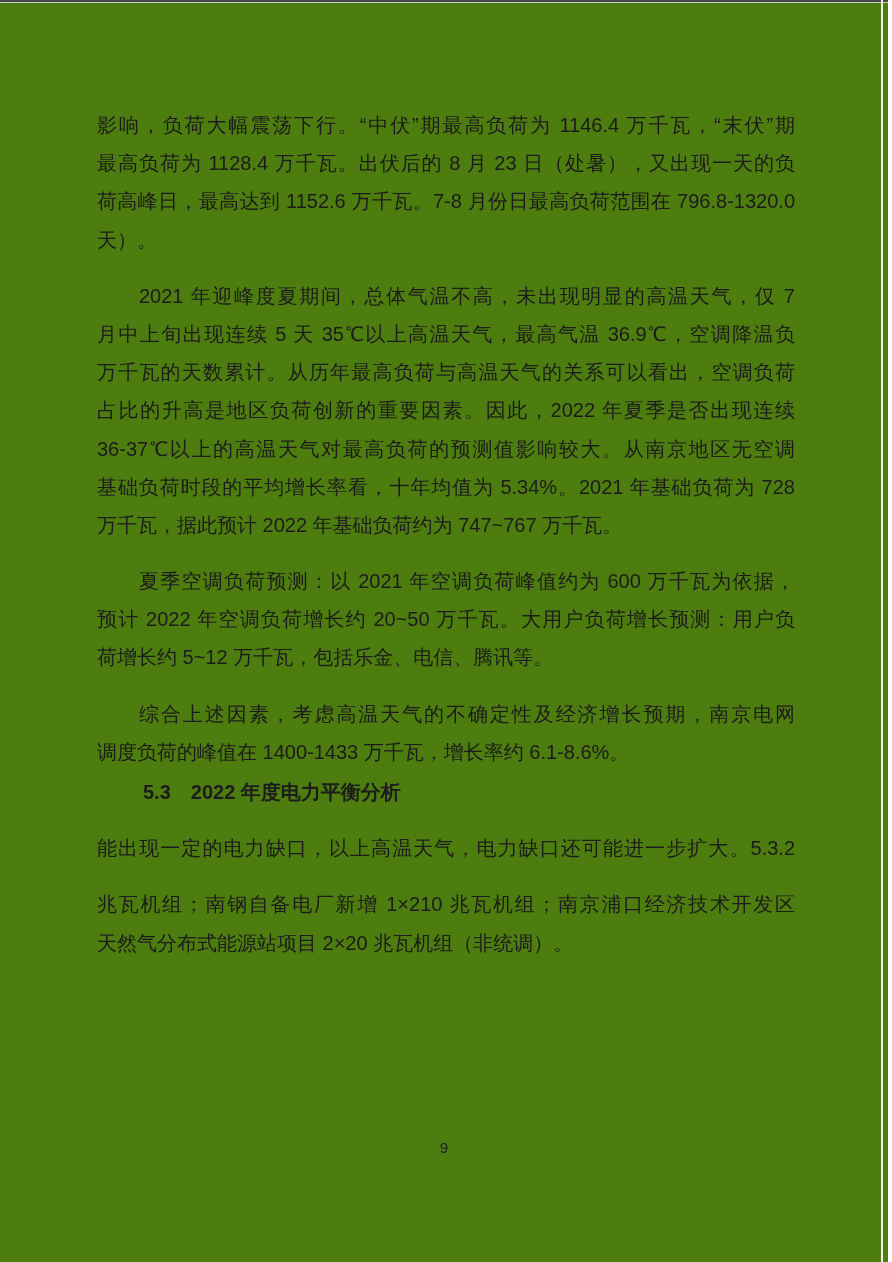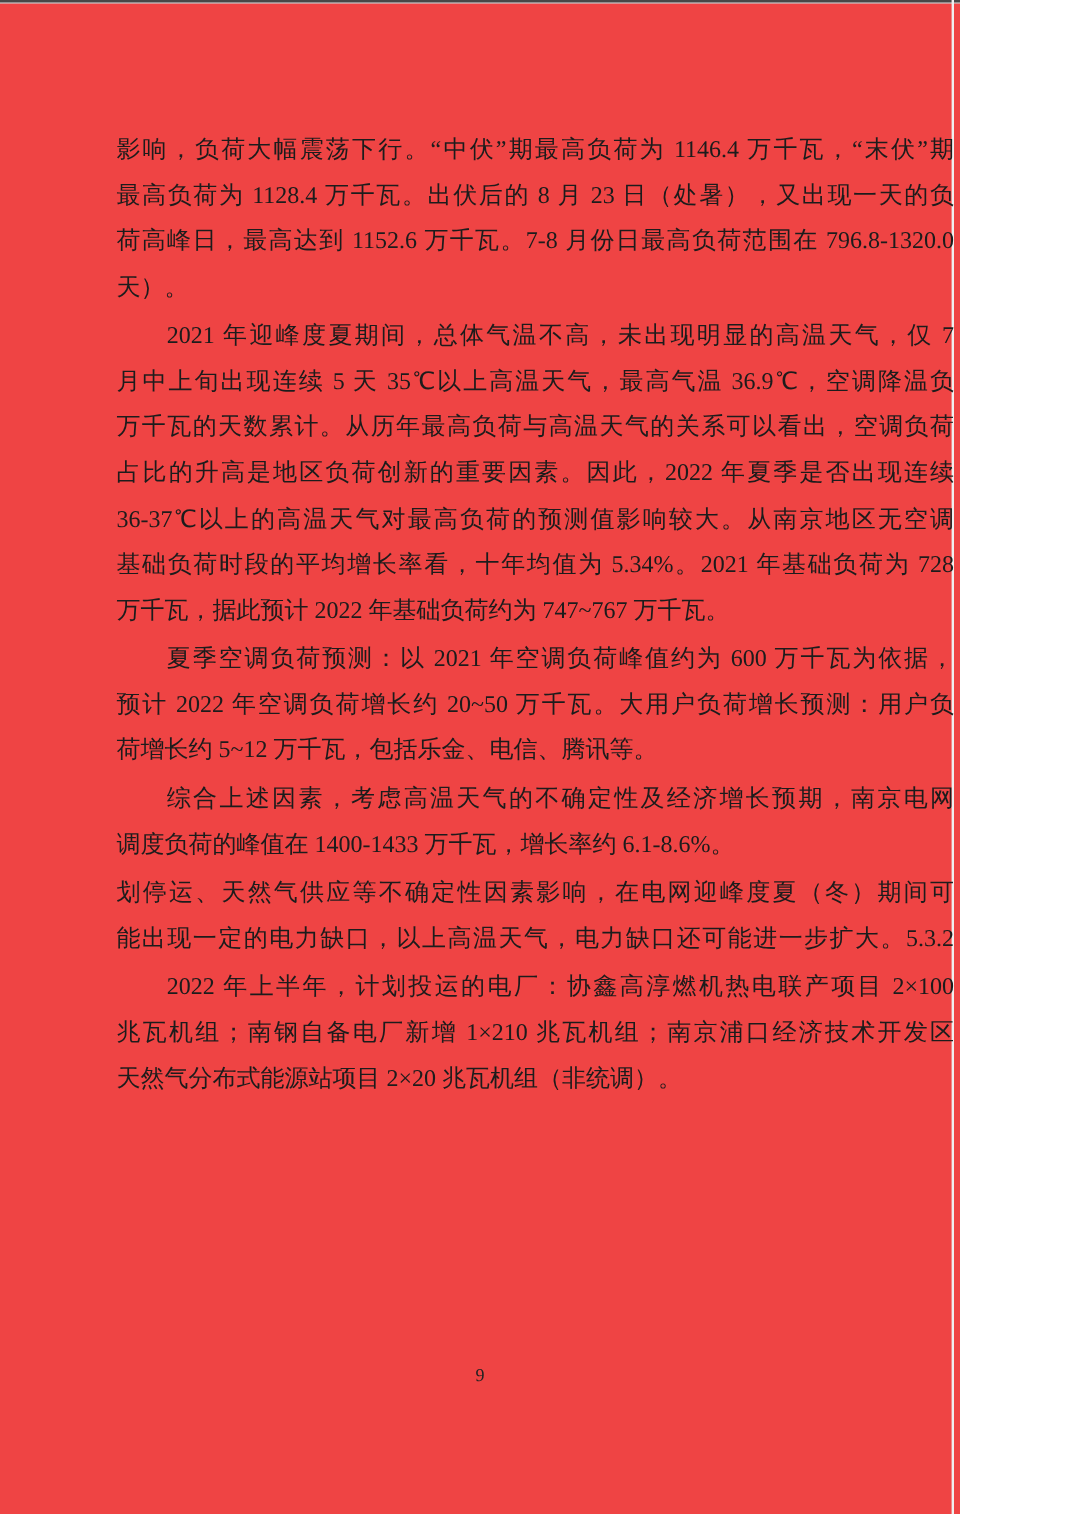--- a/index.html
+++ b/index.html
@@ -7,24 +7,24 @@
     padding: 0;
     background: #ffffff;
   }
   body {
     width: 892px;
     height: 1262px;
     overflow: hidden;
   }
   .page {
     position: relative;
-    width: 800px;
+    width: 888px;
     height: 1262px;
-    background: #ef4444;
-    font-family: Liberation Serif, serif;
+    background: #4d7c0f;
+    font-family: Liberation Sans, sans-serif;
     color: #1c1c1c;
   }
   .top-edge {
     position: absolute;
     top: 0; left: 0; right: 0;
     height: 2px;
     background: #474747;
     box-shadow: 0 1px 0 #c9c9c9;
   }
   .right-edge {
@@ -49,21 +49,21 @@
     text-align: justify;
     text-align-last: justify;
   }
   .line.last {
     text-align-last: left;
   }
   .line.indent {
     text-indent: 42px;
   }
   .para {
-    margin-top: 2px;
+    margin-top: 18px;
   }
   .para.first {
     margin-top: 0;
   }
   .heading {
     margin-top: 2px;
     height: 38.2px;
     overflow: hidden;
     font-weight: bold;
     padding-left: 46px;
@@ -114,29 +114,30 @@
       <div class="line indent">夏季空调负荷预测：以 2021 年空调负荷峰值约为 600 万千瓦为依据，</div>
       <div class="line">预计 2022 年空调负荷增长约 20~50 万千瓦。大用户负荷增长预测：用户负</div>
       <div class="line last">荷增长约 5~12 万千瓦，包括乐金、电信、腾讯等。</div>
     </div>
 
     <div class="para">
       <div class="line indent">综合上述因素，考虑高温天气的不确定性及经济增长预期，南京电网</div>
       <div class="line last">调度负荷的峰值在 1400-1433 万千瓦，增长率约 6.1-8.6%。</div>
     </div>
 
+    <div class="heading">
+      <span class="hnum">5.3</span><span class="htitle">2022 年度电力平衡分析</span>
+    </div>
 
 
     <div class="para">
-      <div class="line">划停运、天然气供应等不确定性因素影响，在电网迎峰度夏（冬）期间可</div>
       <div class="line">能出现一定的电力缺口，以上高温天气，电力缺口还可能进一步扩大。5.3.2</div>
     </div>
 
     <div class="para">
-      <div class="line indent">2022 年上半年，计划投运的电厂：协鑫高淳燃机热电联产项目 2×100</div>
       <div class="line">兆瓦机组；南钢自备电厂新增 1×210 兆瓦机组；南京浦口经济技术开发区</div>
       <div class="line last">天然气分布式能源站项目 2×20 兆瓦机组（非统调）。</div>
     </div>
 
   </div>
 
   <div class="page-num">9</div>
 </div>
 
 </body></html>

